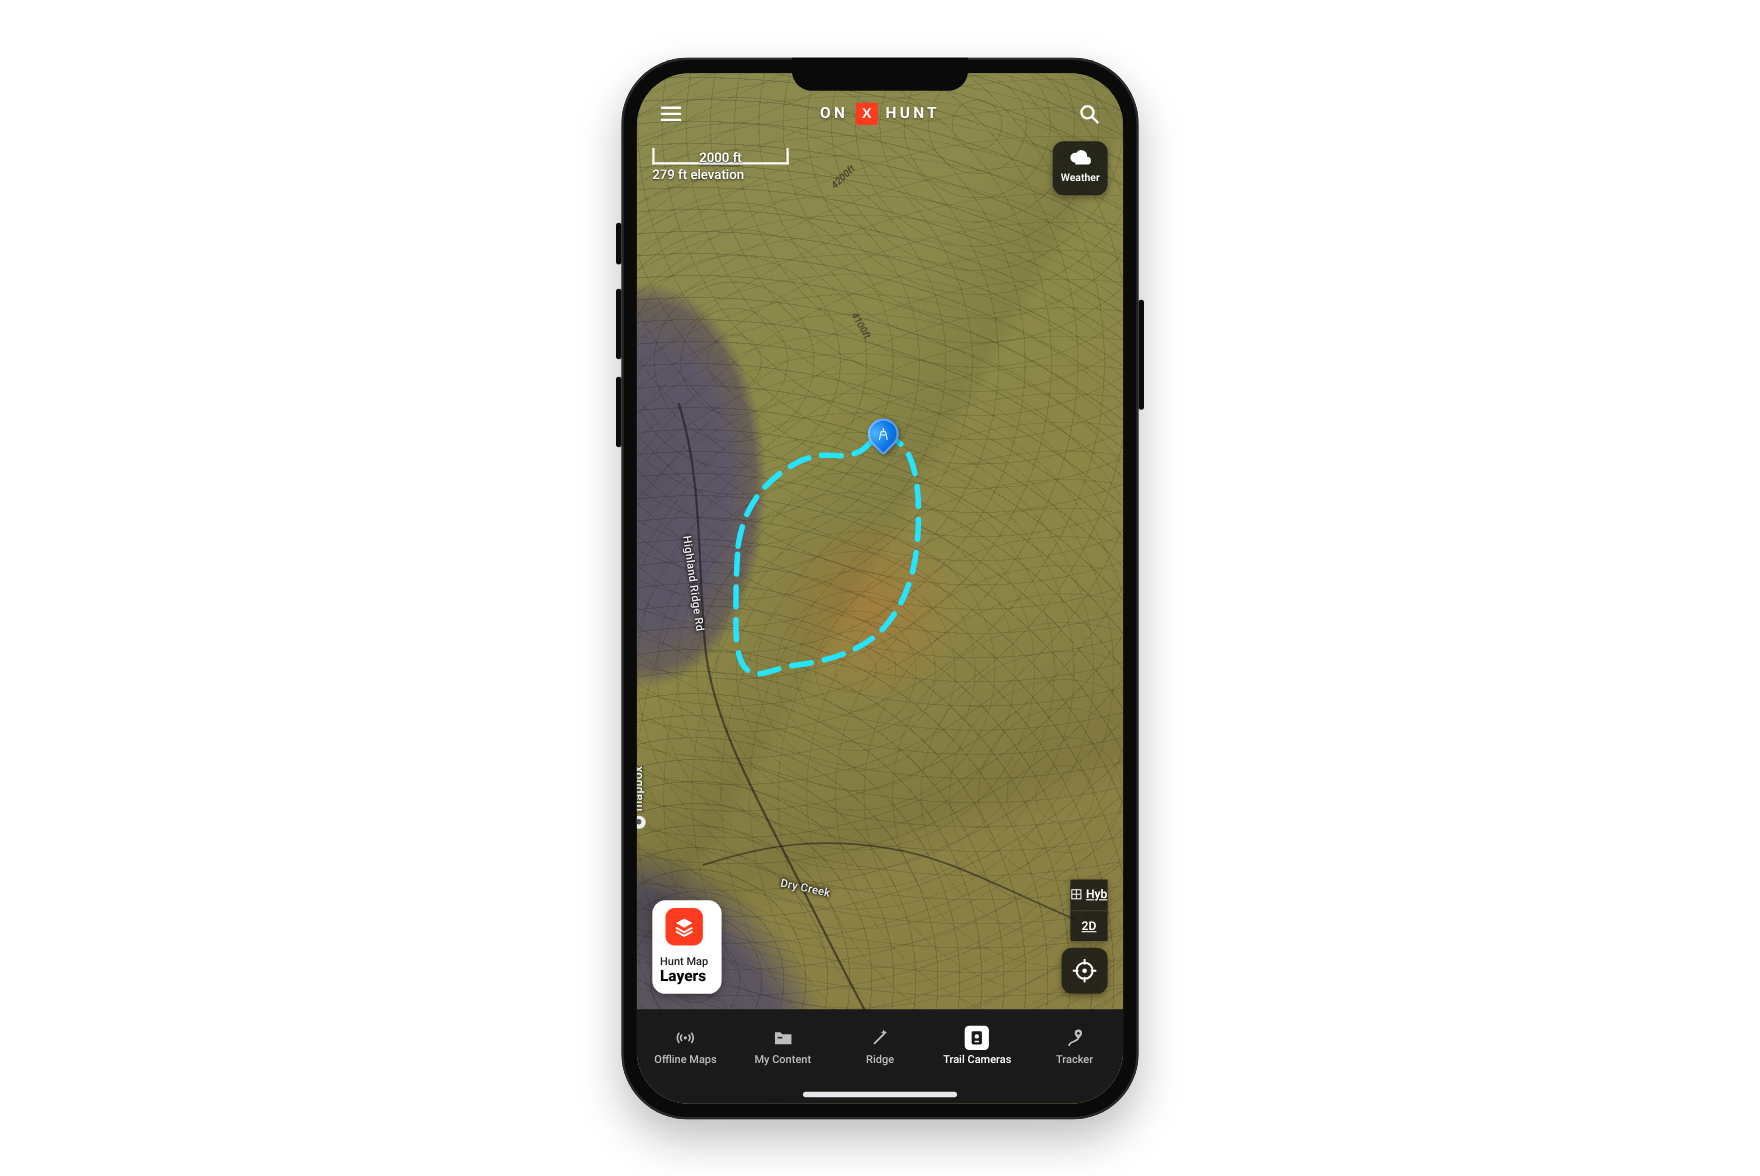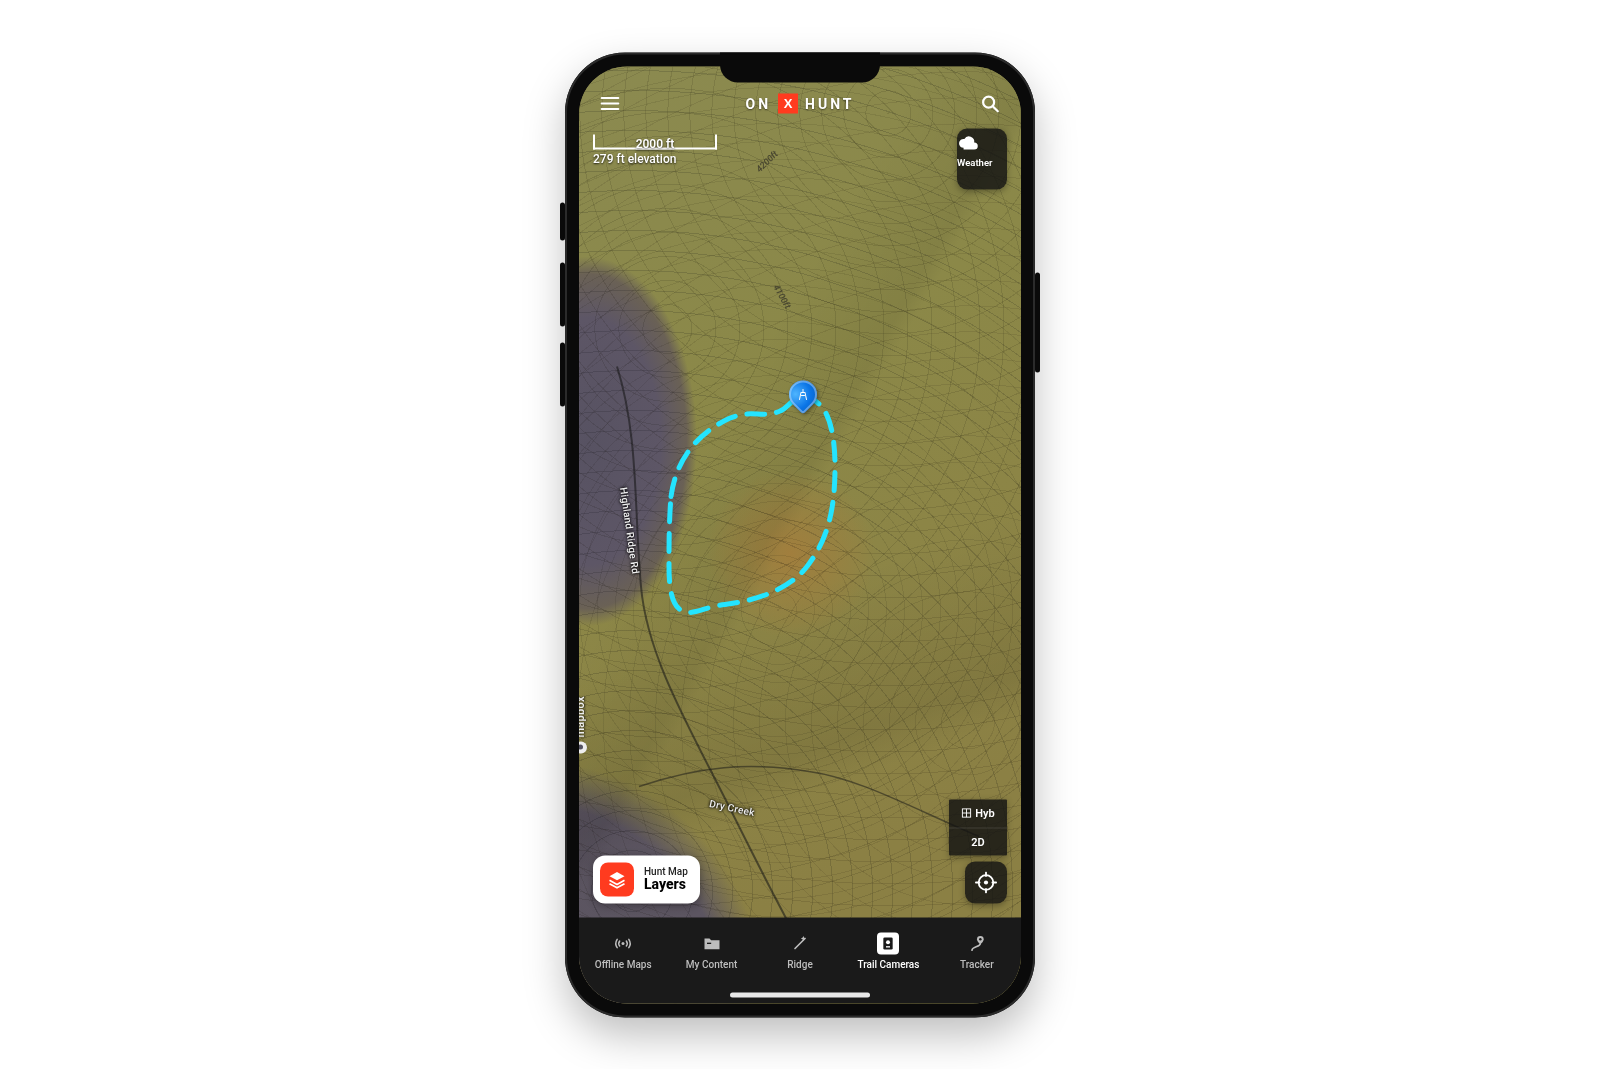--- a/index.html
+++ b/index.html
@@ -135,51 +135,52 @@
     border-bottom:2px solid #fff; border-left:2px solid #fff; border-right:2px solid #fff;
     display:flex; align-items:flex-end; justify-content:center;
   }
   .scale-bar span { transform:translateY(3px); font-size:12px; font-weight:600; text-decoration:underline; text-shadow:0 1px 2px rgba(0,0,0,.8);}
   .elev-txt { font-size:12px; font-weight:500; }
 
   
   .weather-chip {
     position:absolute; top:62px; right:14px; z-index:40;
     width:50px; background:rgba(18,18,18,.82); border-radius:10px;
-    color:#fff; text-align:left;
-    padding:6px 0 22px; cursor:pointer;
+    color:#fff; text-align:center;
+    padding:6px 0 10px; cursor:pointer;
     box-shadow:0 2px 6px rgba(0,0,0,.3);
   }
   .weather-chip .wlabel { font-size:9.5px; font-weight:600; margin-top:2px; }
 
   
   .map-mode {
     position:absolute; right:14px; bottom:148px; z-index:40;
-    width:58px; background:rgba(18,18,18,.82); border-radius:1px;
+    width:34px; background:rgba(18,18,18,.82); border-radius:1px;
     overflow:hidden; color:#fff; font-size:11px; font-weight:600;
     box-shadow:0 2px 6px rgba(0,0,0,.3);
+    text-decoration:underline;
   }
   .map-mode .row {
     height:28px; display:flex; align-items:center; justify-content:center; gap:3px; cursor:pointer;
   }
   .map-mode .row + .row { border-top:1px solid rgba(255,255,255,.12);align-items:center; }
 
   .locate-btn {
     position:absolute; right:14px; bottom:100px; z-index:40;
     width:42px; height:42px; background:rgba(18,18,18,.82); border-radius:10px;
     display:flex; align-items:center; justify-content:center; cursor:pointer;
     box-shadow:0 2px 6px rgba(0,0,0,.3);
   }
 
   
   .layers-pill {
     position:absolute; left:14px; bottom:100px; z-index:40;
     display:flex; align-items:center; gap:10px;
     background:#fff; border-radius:12px; padding:7px 12px 7px 7px;
-    cursor:pointer; box-shadow:0 2px 8px rgba(0,0,0,.3);
+    cursor:pointer; box-shadow:0 2px 8px rgba(0,0,0,.3);flex-direction:column;
   }
   .layers-pill .licon {
     width:34px; height:34px; background:#ff3b1f; border-radius:8px;
     display:flex; align-items:center; justify-content:center; color:#fff;
   }
   .layers-pill .lt { line-height:1.1; }
   .layers-pill .lt .sub { font-size:10px; color:#222; font-weight:500; }
   .layers-pill .lt .main { font-size:14px; color:#000; font-weight:800; }
 
   

